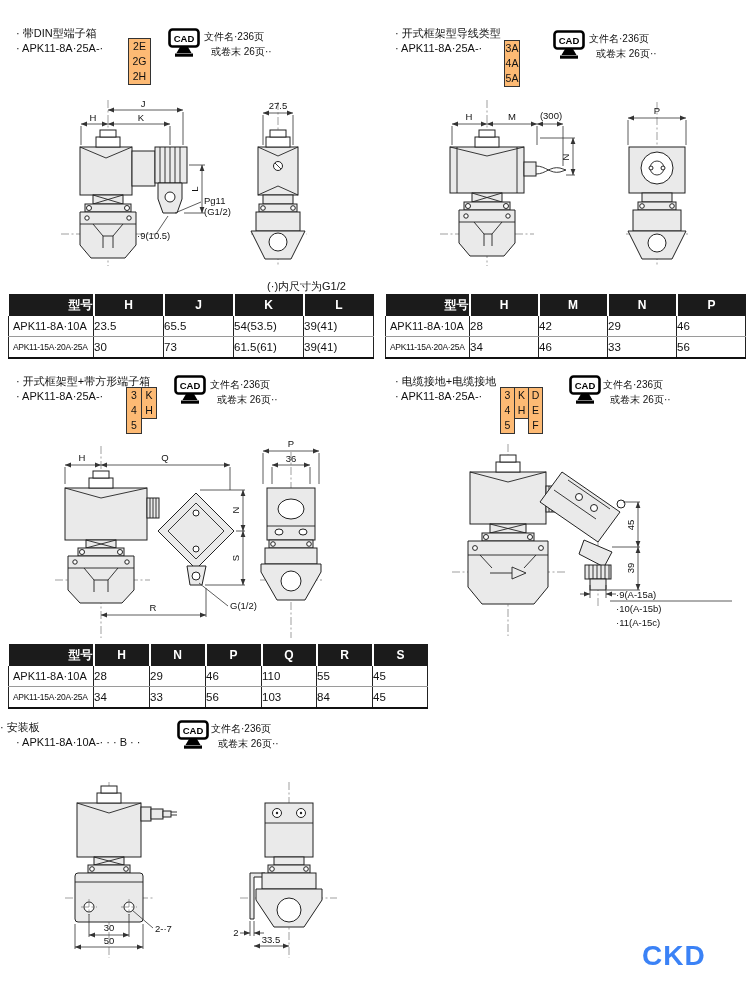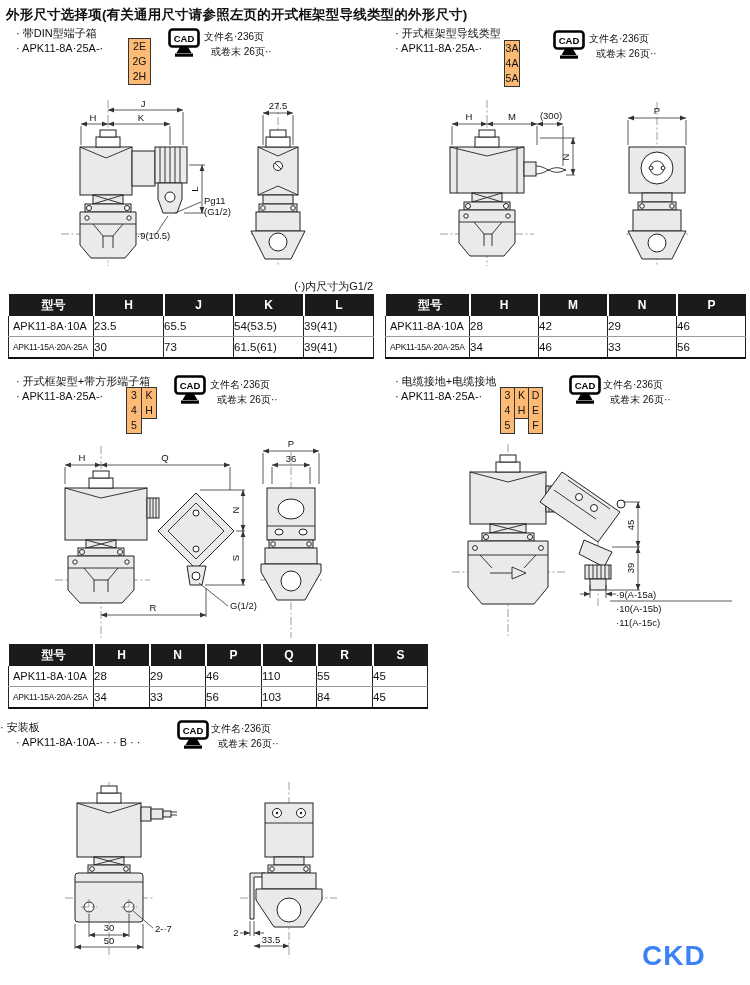--- a/index.html
+++ b/index.html
@@ -6,26 +6,26 @@
   #page { position:relative; width:750px; height:985px; background:#fff; overflow:hidden;
           font-family:"Liberation Sans","DejaVu Sans",sans-serif; color:#111; }
   .abs { position:absolute; }
   .title { font-size:13.5px; font-weight:bold; white-space:nowrap; letter-spacing:0.2px; }
   .sec-line { font-size:11px; white-space:nowrap; }
   .optbox { position:absolute; box-sizing:border-box; border:1px solid #333; background:#fdba74;
             display:flex; flex-direction:column; }
   .optcell { font-size:10.5px; line-height:15px; text-align:center; }
   .filetext { font-size:10px; line-height:15px; white-space:nowrap; }
   .filetext .l2 { padding-left:7px; }
-  .g12 { font-size:11px; text-align:right; white-space:nowrap; }
+  .g12 { font-size:11px; text-align:center; white-space:nowrap; }
   table.spec { position:absolute; border-collapse:collapse; table-layout:fixed; background:#fff; }
   .spec th { background:#1b1b1b; color:#fff; font-size:12px; font-weight:bold; height:22px;
              border-right:2px solid #fff; padding:0; }
   .spec th:last-child { border-right:0; }
-  .spec th.model { text-align:center; padding-left:6px; }
+  .spec th.model { text-align:right; padding-left:6px; }
   .spec td { font-size:11.5px; height:20px; padding:0;
              border-left:1px solid #222; border-right:1px solid #222; border-bottom:1px solid #9a9a9a; }
   .spec tr.last td { border-bottom:2px solid #111; }
   .spec td.model { text-align:left; padding-left:4px; font-size:11px; white-space:nowrap; }
   .spec td.model.sm { font-size:8.5px; letter-spacing:-0.3px; }
   .ckd { font-size:28px; font-weight:bold; color:#3b82f6; letter-spacing:1px; }
   svg.dwg { position:absolute; overflow:visible; }
   .ol  { fill:#eaeaea; stroke:#222; stroke-width:1; }
   .ol2 { fill:#fff; stroke:#222; stroke-width:1; }
   .ln  { fill:none; stroke:#222; stroke-width:0.9; }
@@ -40,21 +40,20 @@
 <div id="page">
 
   <svg width="0" height="0" style="position:absolute">
     <defs>
       <marker id="ar" viewBox="0 0 10 10" refX="9.5" refY="5" markerWidth="8" markerHeight="8" orient="auto-start-reverse">
         <path d="M0,1.2 L10,5 L0,8.8 Z" fill="#333"></path>
       </marker>
     </defs>
   </svg>
 
-  <div class="abs title" style="left:6px;top:6px">外形尺寸选择项(有关通用尺寸请参照左页的开式框架型导线类型的外形尺寸)</div>
 
   <div class="abs sec-line" style="left:16px;top:26px">· 带DIN型端子箱</div>
   <div class="abs sec-line" style="left:16px;top:42px">· APK11-8A·25A-·</div>
   <div class="optbox" style="left:128px;top:38px;width:23px">
     <div class="optcell">2E</div>
     <div class="optcell">2G</div>
     <div class="optcell">2H</div>
   </div>
   <div class="abs" style="left:167px;top:28px">
     <svg width="34" height="30" viewBox="0 0 34 30">

